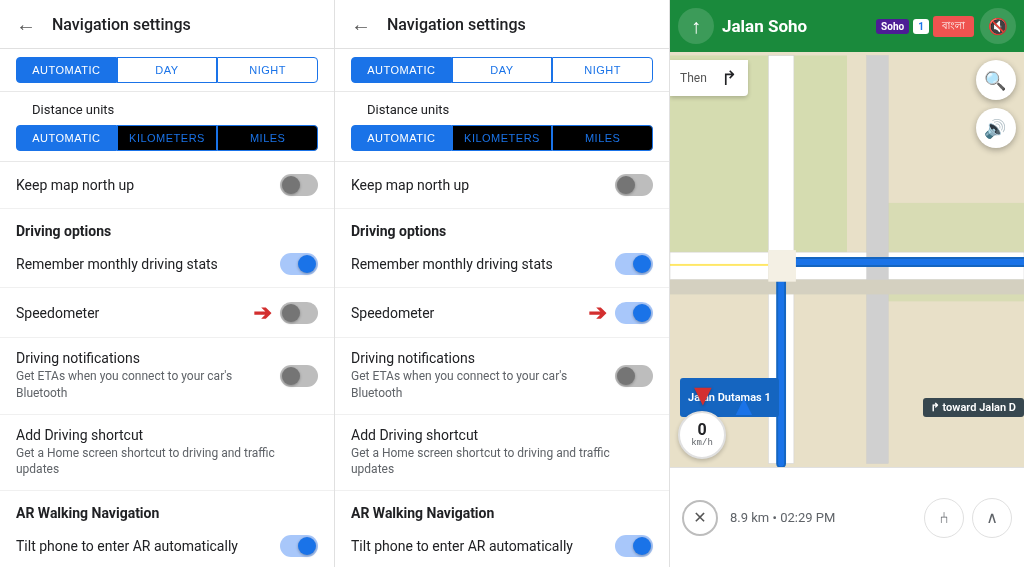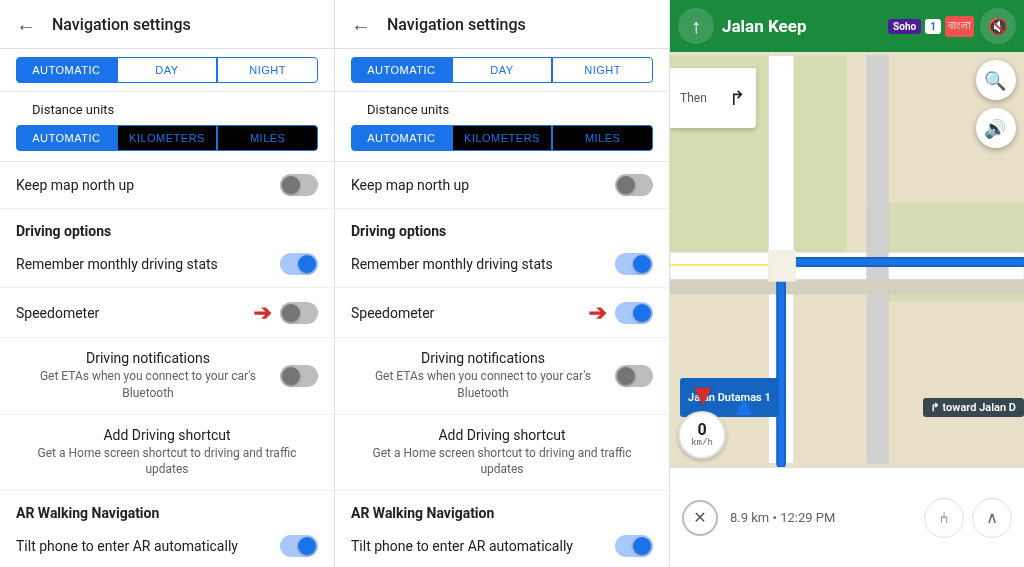--- a/index.html
+++ b/index.html
@@ -115,21 +115,20 @@
     .setting-row {
       display: flex;
       align-items: center;
       justify-content: space-between;
       padding: 12px 16px;
       border-bottom: 1px solid #f0f0f0;
     }
 
     .setting-row-text {
       flex: 1;
-      text-align: center;
     }
 
     .setting-row-title {
       font-size: 14px;
       color: #202124;
     }
 
     .setting-row-subtitle {
       font-size: 12px;
       color: #5f6368;
@@ -268,46 +267,46 @@
       font-size: 10px;
       font-weight: 700;
       padding: 2px 5px;
       border-radius: 3px;
     }
 
     .badge-lang {
       background: #ef5350;
       color: #fff;
       font-size: 10px;
-      padding: 2px 3px;
+      padding: 2px 9px;
       border-radius: 3px;
     }
 
     .audio-btn {
       width: 36px;
       height: 36px;
       background: rgba(255,255,255,0.15);
       border-radius: 50%;
       display: flex;
       align-items: center;
       justify-content: center;
       color: white;
       font-size: 16px;
     }
 
     
     .map-turn-bar {
       position: absolute;
-      top: 68px;
+      top: 60px;
       left: 0;
       background: #fff;
-      padding: 18px 10px;
-      display: flex;
-      align-items: center;
-      gap: 22px;
+      padding: 6px 10px;
+      display: flex;
+      align-items: center;
+      gap: 14px;
       z-index: 9;
       border-radius: 0 0 4px 0;
       box-shadow: 0 2px 4px rgba(0,0,0,0.2);
     }
 
     .turn-label {
       font-size: 12px;
       color: #555;
     }
 
@@ -636,21 +635,21 @@
     </div>
   </div>
 </div>
 
 <div class="map-panel">
 
   <div class="map-header">
     <div class="map-nav-arrow">
       <span class="up-arrow-icon">↑</span>
     </div>
-    <span class="map-street-name">Jalan Keep</span>
+    <span class="map-street-name">Jalan Soho</span>
     <div class="map-street-badges">
       <span class="badge-soho">Soho</span>
       <span class="badge-1">1</span>
       <span class="badge-lang">বাংলা</span>
     </div>
     <div class="audio-btn" style="margin-left:6px;">
       <span>🔇</span>
     </div>
   </div>
 
@@ -708,21 +707,21 @@
   <div class="map-blue-arrow">▲</div>
 
   <div class="map-bottom-bar">
     <div class="close-btn">
       <span>✕</span>
     </div>
     <div class="eta-info">
       <div class="eta-details">
         <span>8.9 km</span>
         <span> • </span>
-        <span>12:29 PM</span>
+        <span>02:29 PM</span>
       </div>
     </div>
     <div class="map-action-btns">
       <div class="map-action-btn">
         <span>⑃</span>
       </div>
       <div class="map-action-btn">
         <span>∧</span>
       </div>
     </div>

